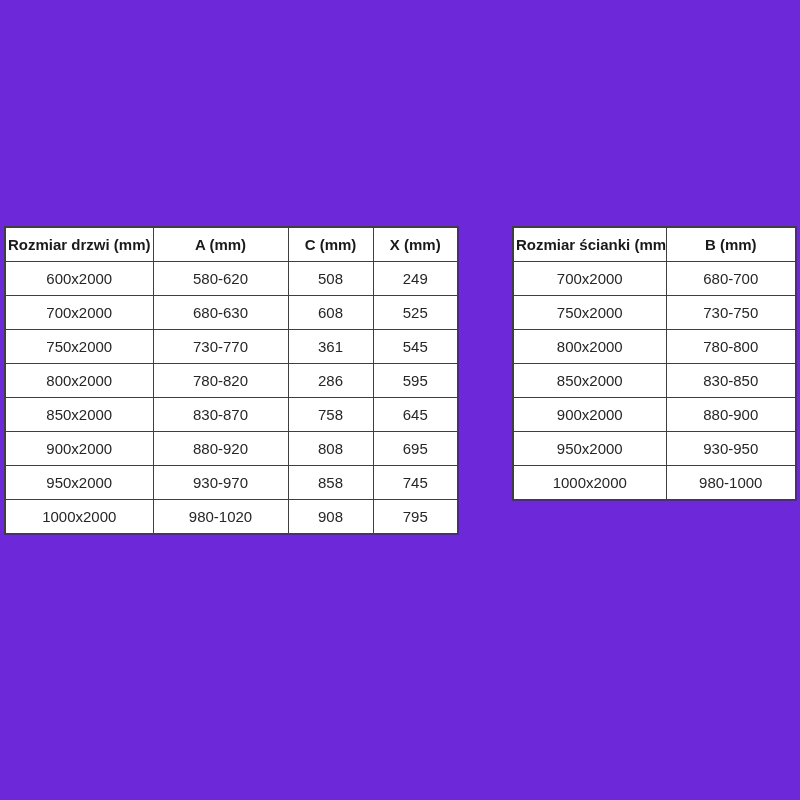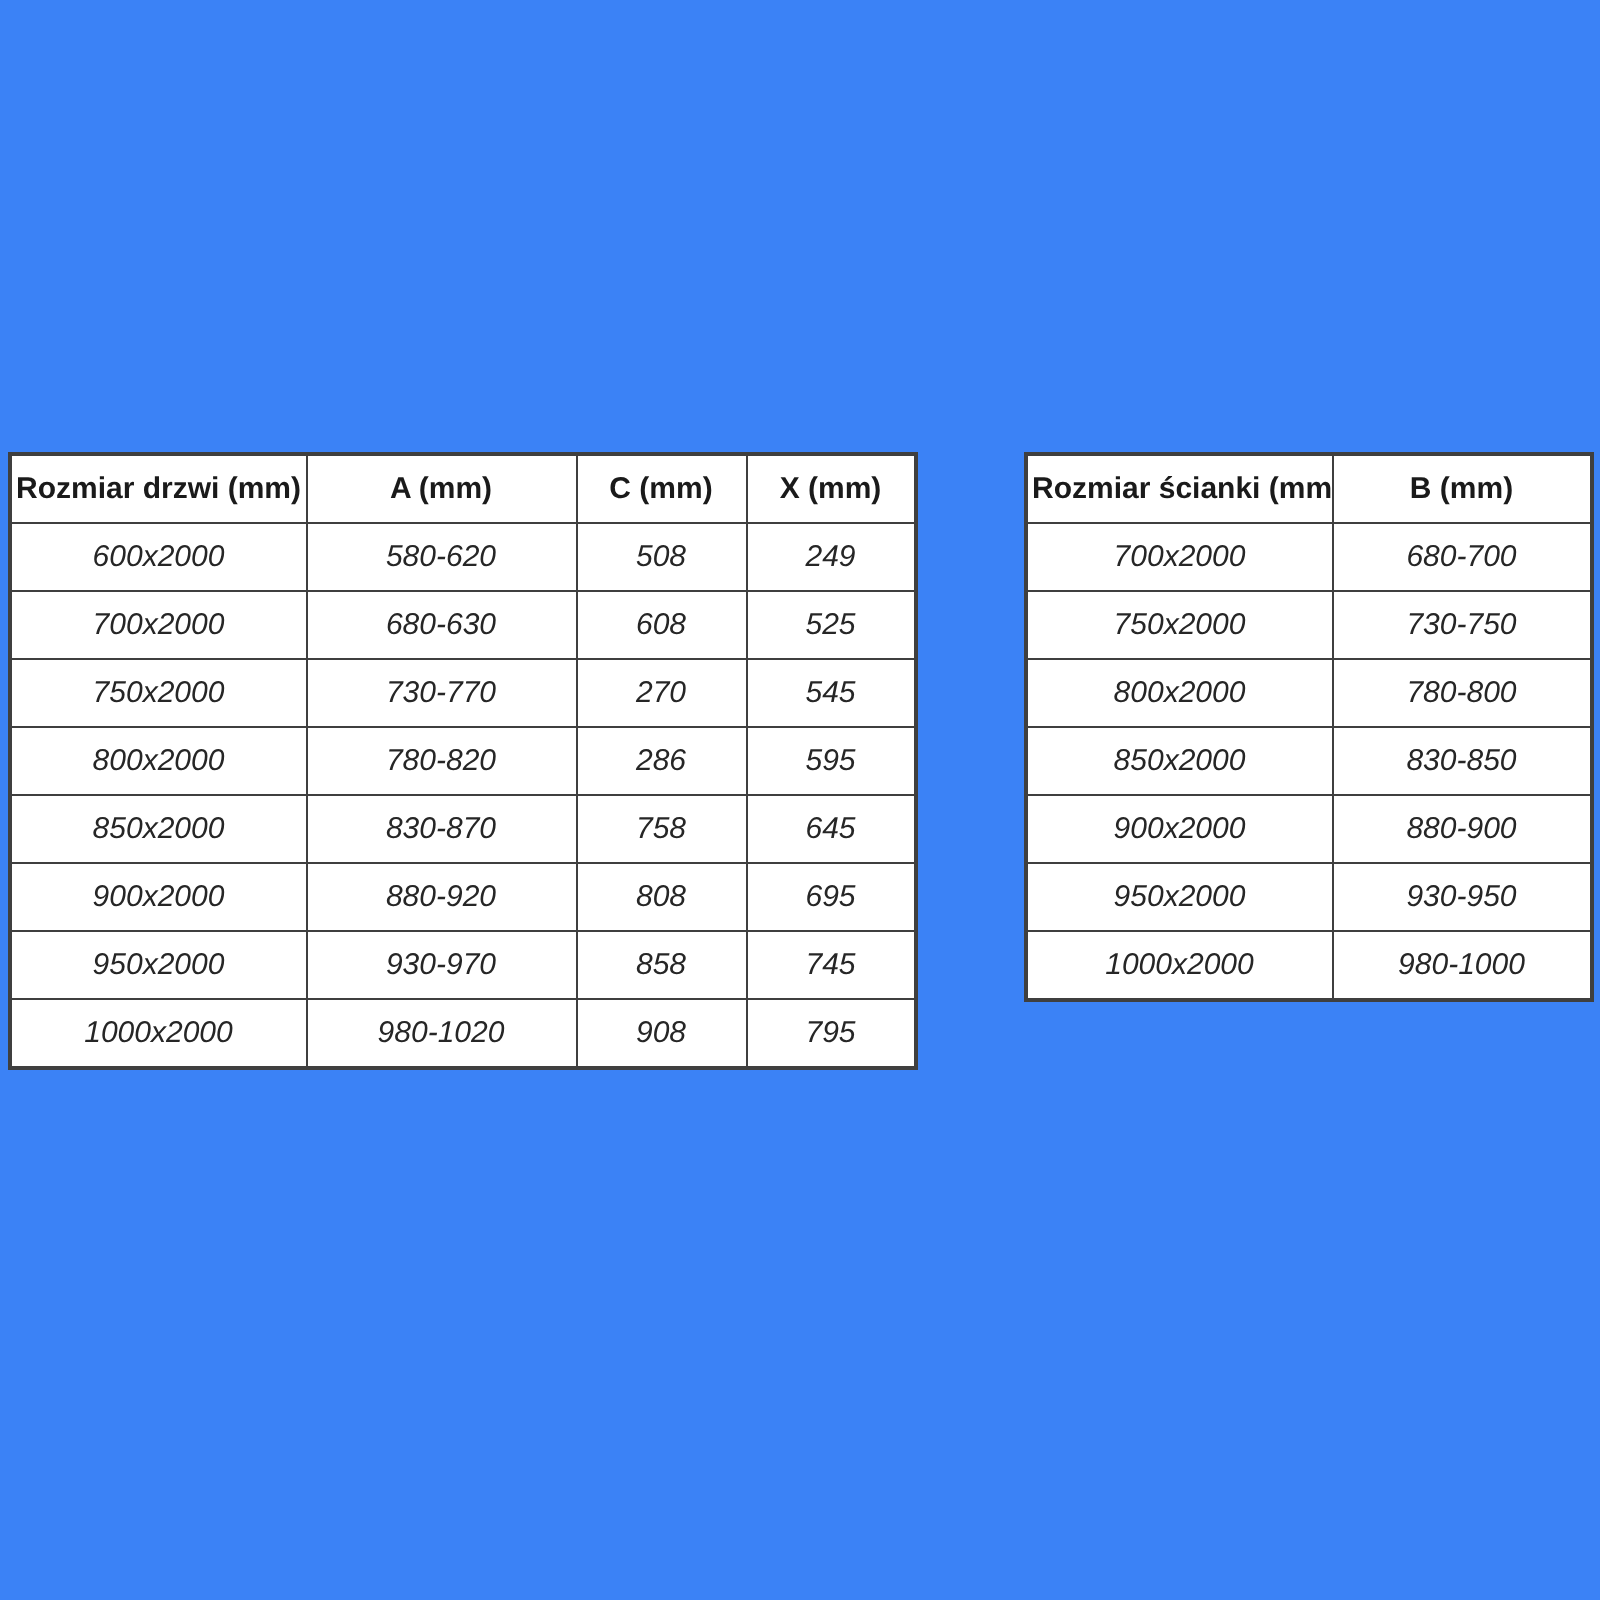--- a/index.html
+++ b/index.html
@@ -9,21 +9,21 @@
     width: 800px;
     height: 800px;
     font-family: "Liberation Sans", sans-serif;
     color: #1f1f1f;
     -webkit-font-smoothing: antialiased;
   }
   .canvas {
     position: relative;
     width: 800px;
     height: 800px;
-    background: #3b82f6;
+    background: #6d28d9;
     overflow: hidden;
   }
   table.spec {
     position: absolute;
     border-collapse: collapse;
     table-layout: fixed;
     background: #ffffff;
     border: 2px solid #3f3f3f;
   }
   table.spec th,
@@ -37,21 +37,20 @@
     white-space: nowrap;
     overflow: hidden;
   }
   table.spec th {
     font-weight: bold;
     color: #1a1a1a;
   }
   table.spec td {
     font-weight: normal;
     color: #262626;
-    font-style: italic;
   }
   #door-table {
     left: 4px;
     top: 226px;
     width: 453px;
   }
   #wall-table {
     left: 512px;
     top: 226px;
     width: 283px;
@@ -86,21 +85,21 @@
         </tr>
         <tr>
           <td>700x2000</td>
           <td>680-630</td>
           <td>608</td>
           <td>525</td>
         </tr>
         <tr>
           <td>750x2000</td>
           <td>730-770</td>
-          <td>270</td>
+          <td>361</td>
           <td>545</td>
         </tr>
         <tr>
           <td>800x2000</td>
           <td>780-820</td>
           <td>286</td>
           <td>595</td>
         </tr>
         <tr>
           <td>850x2000</td>

